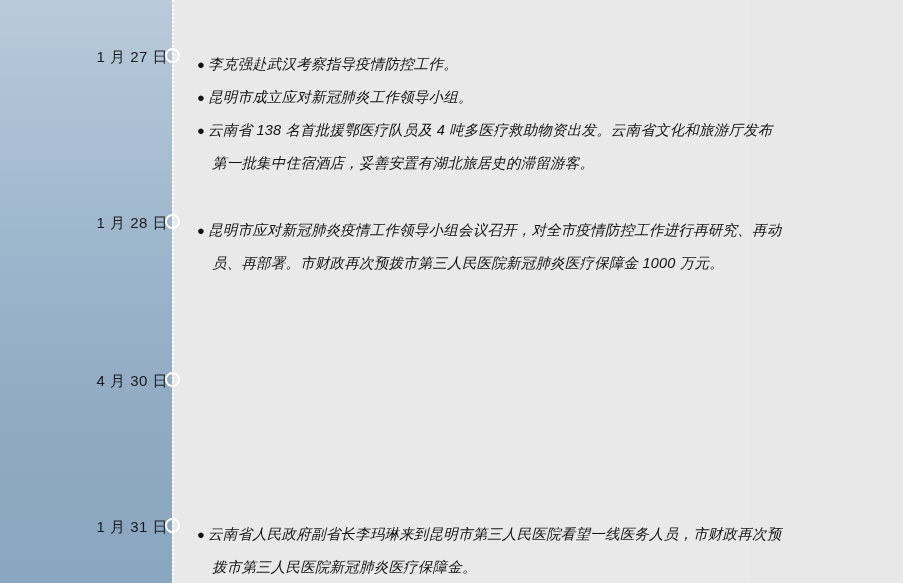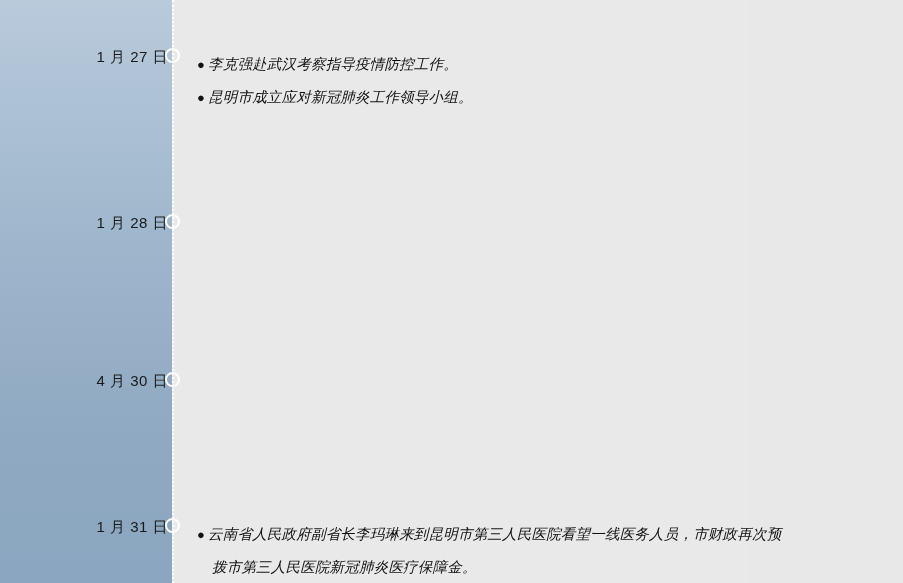--- a/index.html
+++ b/index.html
@@ -99,27 +99,29 @@
   <div class="timeline-axis"></div>
 
   <div class="content">
 
     <div class="entry" style="top:48px;">
       <div class="date">1 月 27 日</div>
       <div class="marker"></div>
       <div class="items">
         <div class="bullet-line"><span class="dot">●</span><span>李克强赴武汉考察指导疫情防控工作。</span></div>
         <div class="bullet-line"><span class="dot">●</span><span>昆明市成立应对新冠肺炎工作领导小组。</span></div>
+        <div class="bullet-line"><span class="dot">●</span><span>云南省 138 名首批援鄂医疗队员及 4 吨多医疗救助物资出发。云南省文化和旅游厅发布第一批集中住宿酒店，妥善安置有湖北旅居史的滞留游客。</span></div>
       </div>
     </div>
 
     <div class="entry" style="top:214px;">
       <div class="date">1 月 28 日</div>
       <div class="marker"></div>
       <div class="items">
+        <div class="bullet-line"><span class="dot">●</span><span>昆明市应对新冠肺炎疫情工作领导小组会议召开，对全市疫情防控工作进行再研究、再动员、再部署。市财政再次预拨市第三人民医院新冠肺炎医疗保障金 1000 万元。</span></div>
       </div>
     </div>
 
     <div class="entry" style="top:372px;">
       <div class="date">4 月 30 日</div>
       <div class="marker"></div>
       <div class="items">
       </div>
     </div>
 

